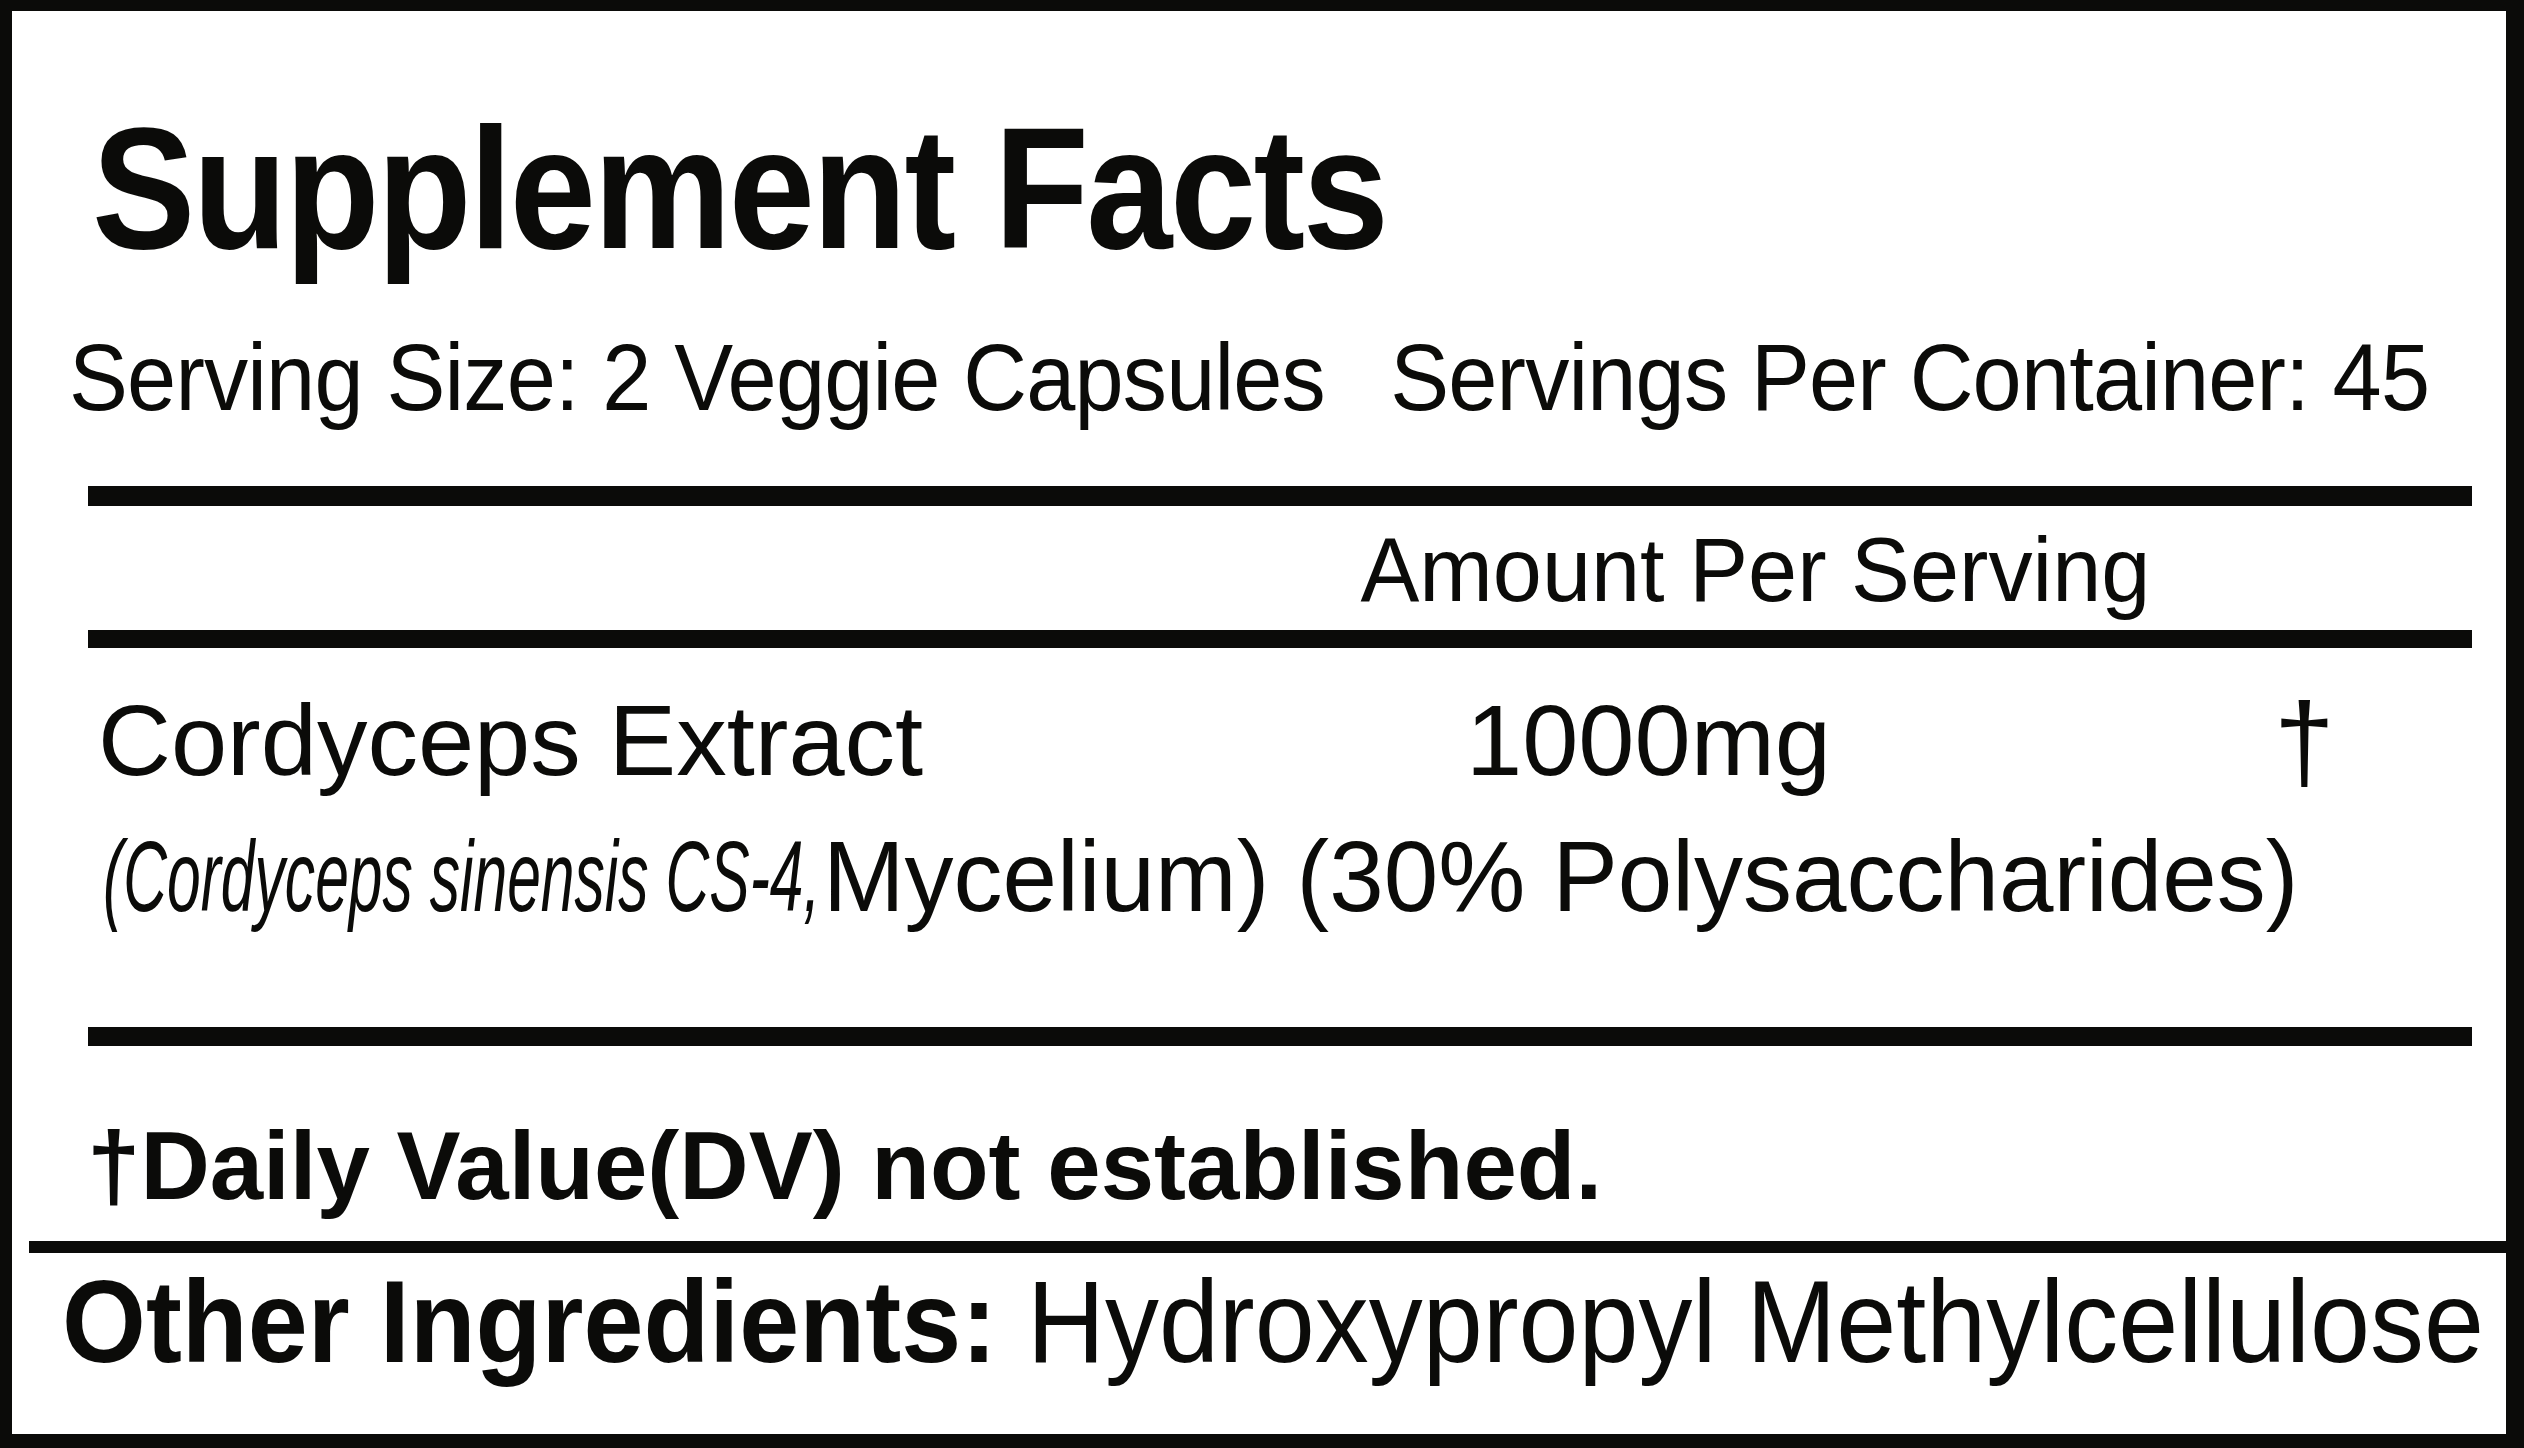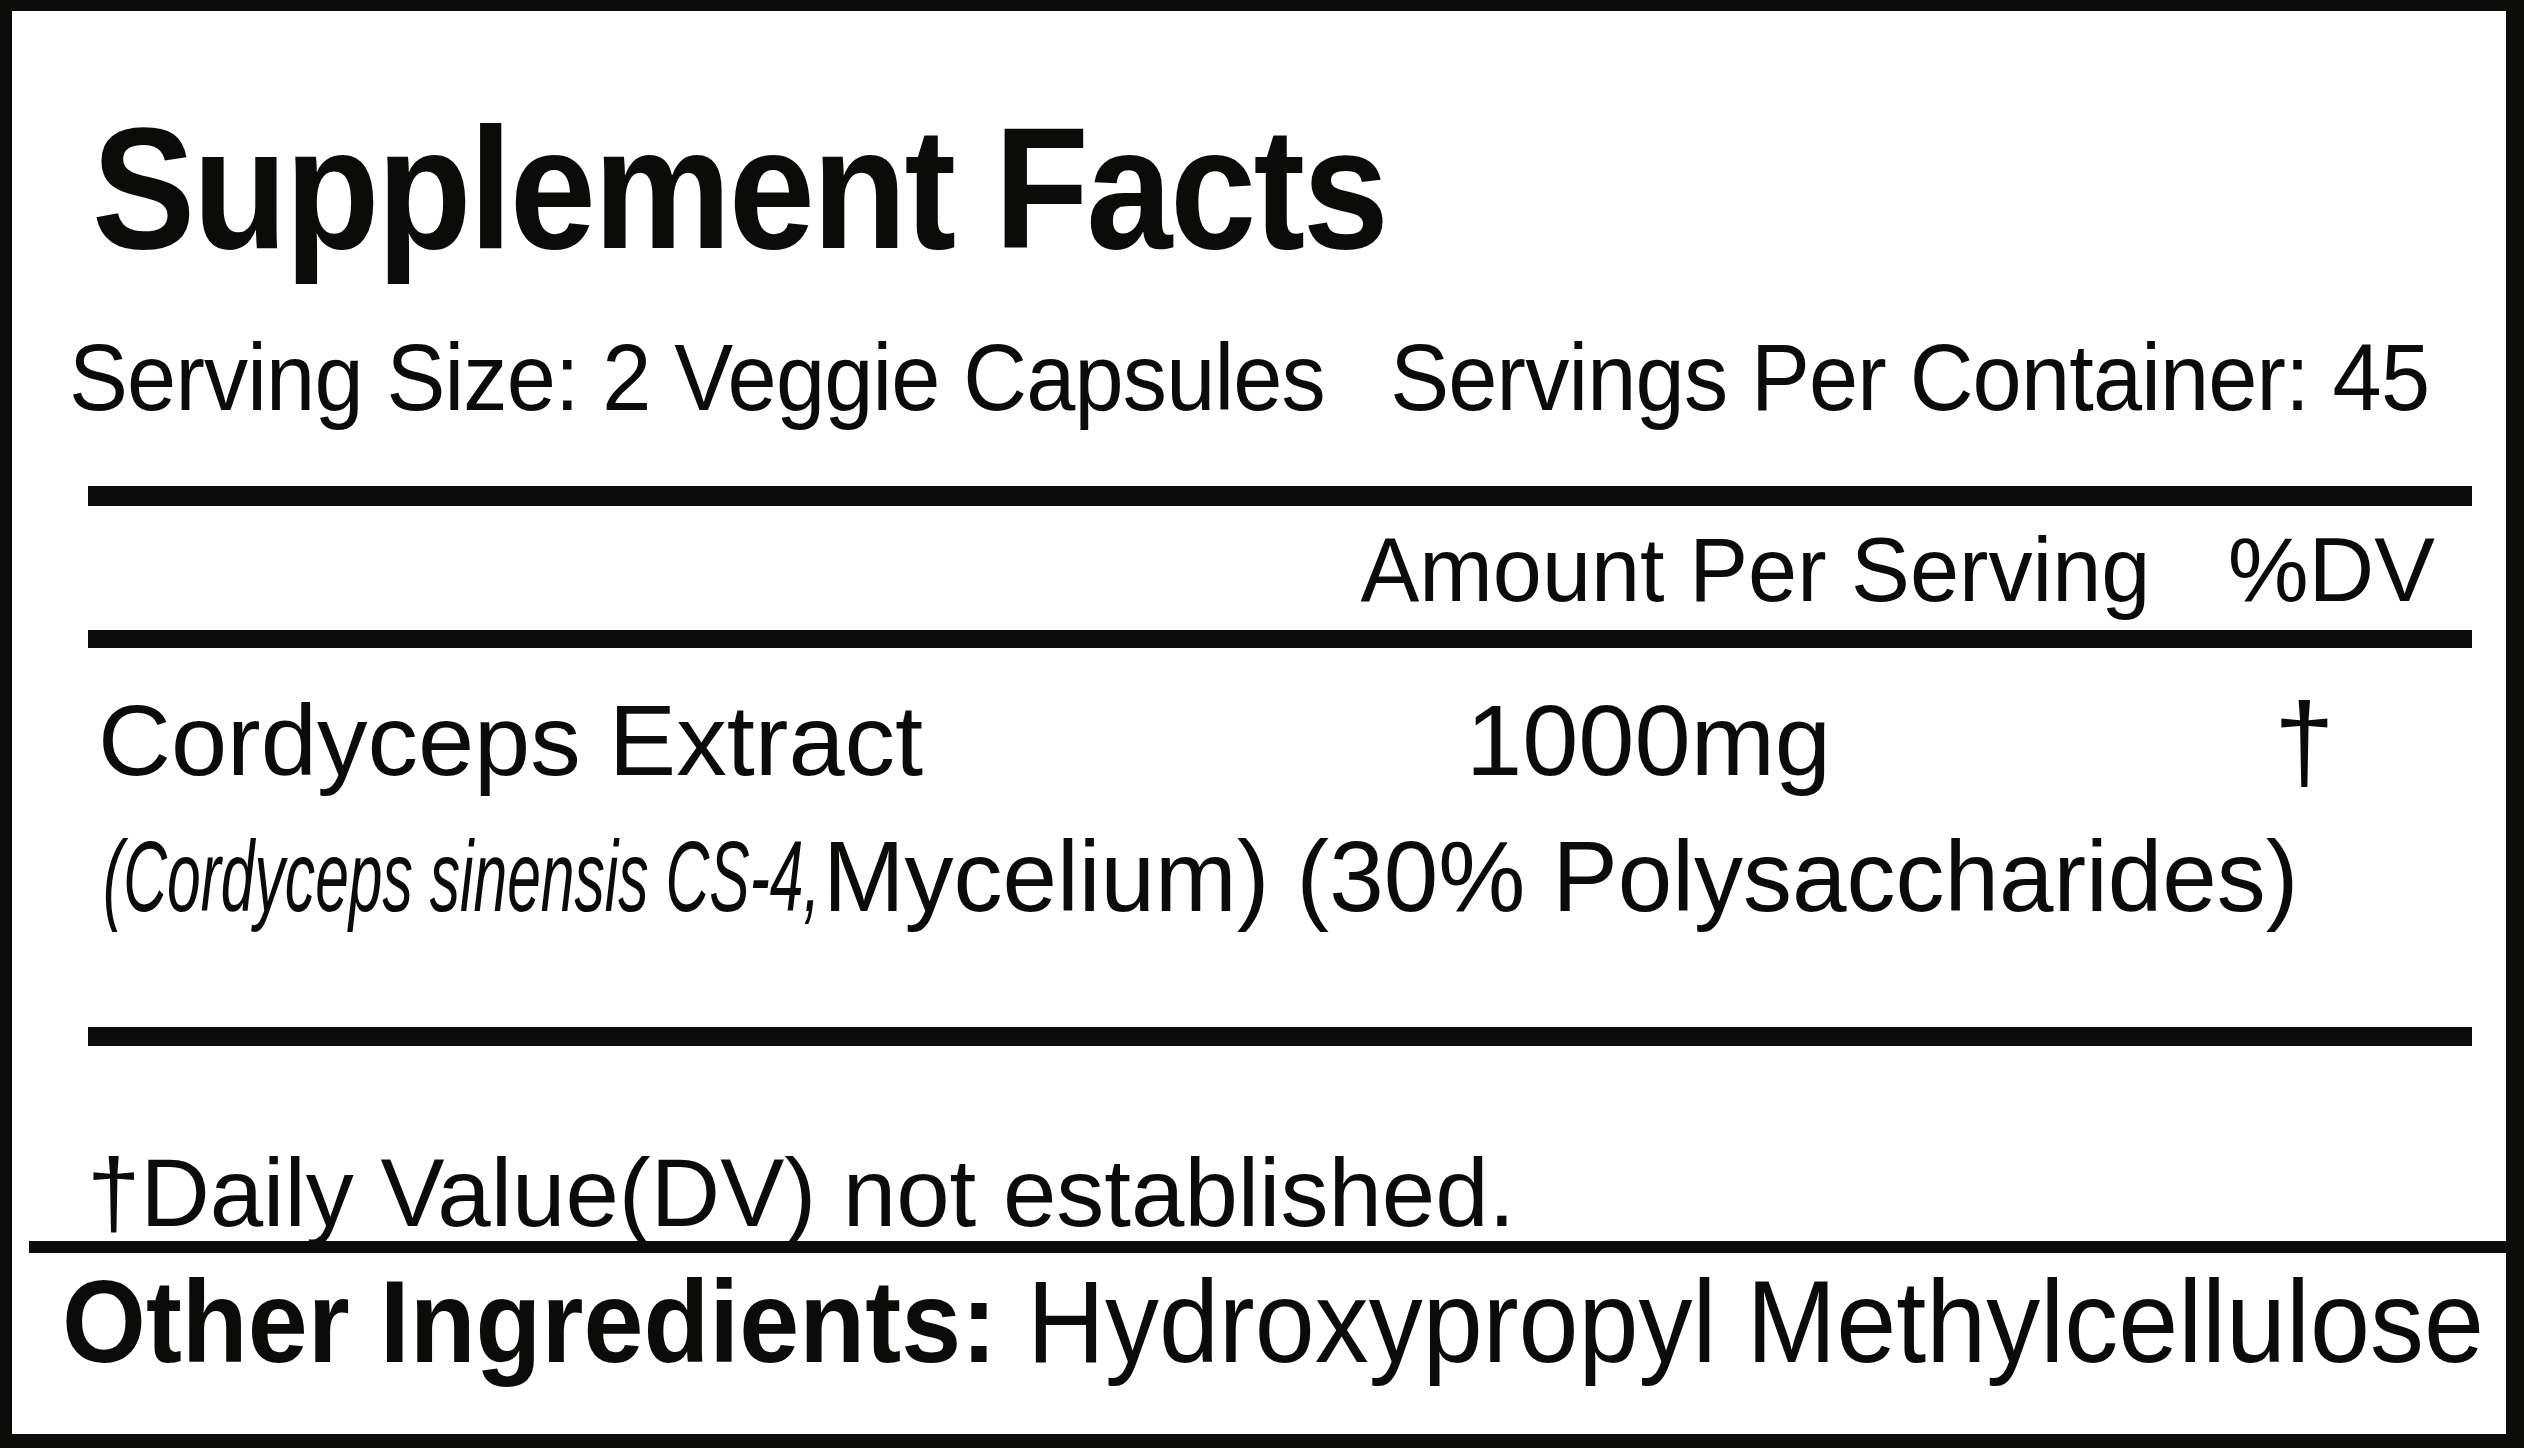--- a/index.html
+++ b/index.html
@@ -54,22 +54,22 @@
     top:815px;left:91px;
     font-size:101px;font-style:italic;font-weight:400;
     transform:scaleX(0.60);transform-origin:left top;
   }
   .row-detail-regular{
     top:815px;left:811px;
     font-size:101px;font-weight:400;
     transform:scaleX(0.97);transform-origin:left top;
   }
   .footnote{
-    top:1134px;left:75px;
-    font-size:96px;font-weight:400;
+    top:1107px;left:75px;
+    font-size:96px;font-weight:700;
   }
   .section-divider{
     position:absolute;left:17px;top:1230px;width:2489px;height:11.8px;background:#0b0b09;
   }
   .other-line{
     top:1253px;left:50px;
     font-size:116px;font-weight:400;
     transform:scaleX(0.93);transform-origin:left top;
   }
   .other-label{font-weight:700;}
@@ -83,21 +83,20 @@
     <div class="txt title">Supplement Facts</div>
 
     <div class="txt serving-left">Serving Size: 2 Veggie Capsules</div>
 
     <div class="txt serving-right">Servings Per Container: 45</div>
 
     <div class="bar bar1"></div>
 
     <div class="txt col-header-amount">Amount Per Serving</div>
 
-    <div class="txt col-header-dv">%DV</div>
 
     <div class="bar bar2"></div>
 
     <div class="txt row-name">Cordyceps Extract</div>
 
     <div class="txt row-amount">1000mg</div>
 
     <div class="txt row-dv">†</div>
 
     <div class="txt row-detail-italic">(Cordyceps sinensis CS-4,</div>

